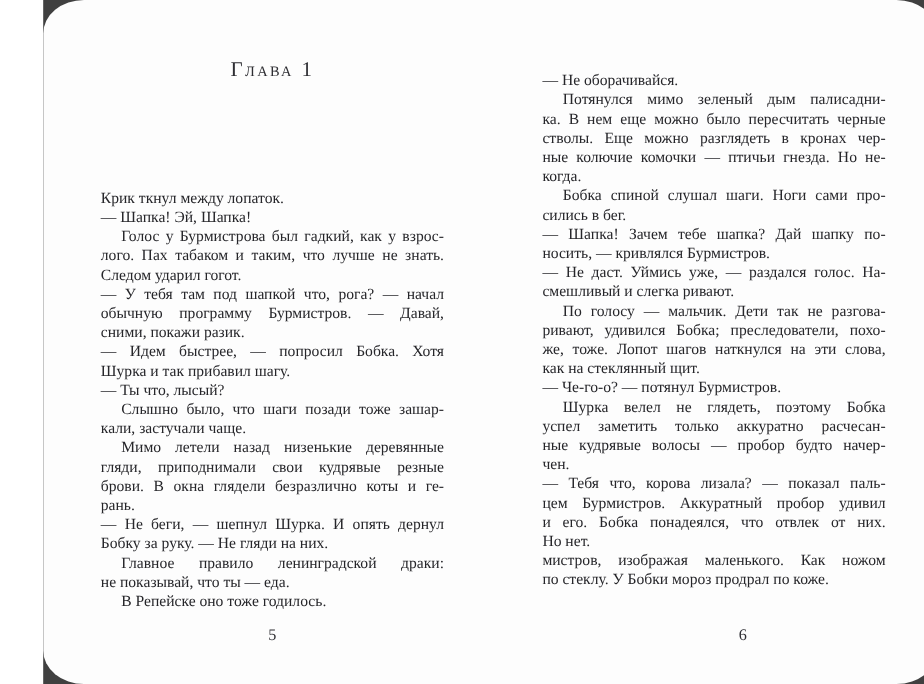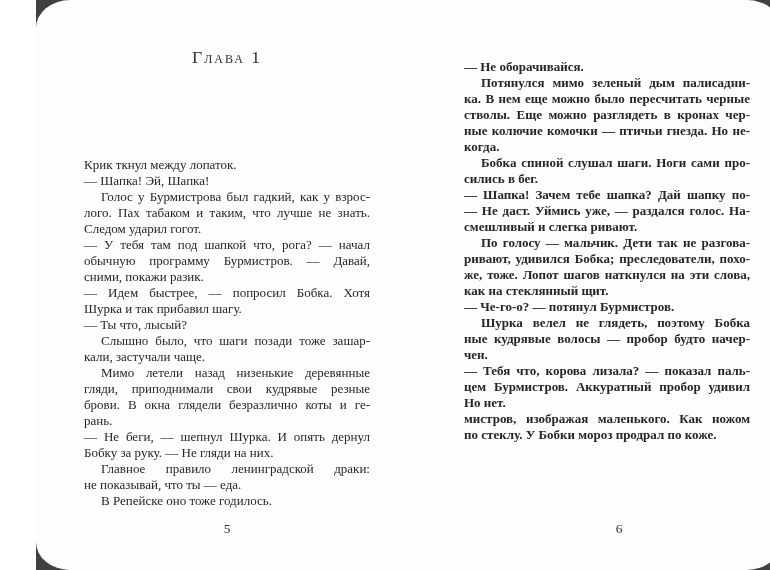--- a/index.html
+++ b/index.html
@@ -8,21 +8,21 @@
     background:#404040; 
     font-family:"Liberation Serif","DejaVu Serif",serif;
     margin-left:36px;
   }
   .sheet{
     position:absolute;inset:0;background:#fdfdfd;
     border-radius:34px / 28px;
   }
   .col{position:absolute;color:#26262a;}
   .left-col{left:48px;top:46px;width:286px;}
-  .right-col{left:428px;top:59px;width:286px;font-weight:bold;}
+  .right-col{left:416px;top:59px;width:286px;}
   .chapter-heading{
     text-align:center;font-variant:small-caps;font-size:17.5px;line-height:22px;
     letter-spacing:2px;color:#2e2e33;margin:0 0 89px 0;font-weight:normal;
   }
   .body-text{width:100%;}
   .line{
     font-size:13px;line-height:16px;
     text-align:justify;text-align-last:justify;
     white-space:normal;color:#26262a;
   }
@@ -73,32 +73,35 @@
       <div class="body-text">
           <div class="line end">— Не оборачивайся.</div>
           <div class="line ind">Потянулся мимо зеленый дым палисадни-</div>
           <div class="line">ка. В нем еще можно было пересчитать черные</div>
           <div class="line">стволы. Еще можно разглядеть в кронах чер-</div>
           <div class="line">ные колючие комочки — птичьи гнезда. Но не-</div>
           <div class="line end">когда.</div>
           <div class="line ind">Бобка спиной слушал шаги. Ноги сами про-</div>
           <div class="line end">сились в бег.</div>
           <div class="line">— Шапка! Зачем тебе шапка? Дай шапку по-</div>
+          <div class="line end">носить, — кривлялся Бурмистров.</div>
           <div class="line">— Не даст. Уймись уже, — раздался голос. На-</div>
           <div class="line end">смешливый и слегка ривают.</div>
           <div class="line ind">По голосу — мальчик. Дети так не разгова-</div>
           <div class="line">ривают, удивился Бобка; преследователи, похо-</div>
           <div class="line">же, тоже. Лопот шагов наткнулся на эти слова,</div>
           <div class="line end">как на стеклянный щит.</div>
           <div class="line end">— Че-го-о? — потянул Бурмистров.</div>
           <div class="line ind">Шурка велел не глядеть, поэтому Бобка</div>
+          <div class="line">успел заметить только аккуратно расчесан-</div>
           <div class="line">ные кудрявые волосы — пробор будто начер-</div>
           <div class="line end">чен.</div>
           <div class="line">— Тебя что, корова лизала? — показал паль-</div>
           <div class="line">цем Бурмистров. Аккуратный пробор удивил</div>
+          <div class="line">и его. Бобка понадеялся, что отвлек от них.</div>
           <div class="line end">Но нет.</div>
           <div class="line">мистров, изображая маленького. Как ножом</div>
           <div class="line end">по стеклу. У Бобки мороз продрал по коже.</div>
         </div>
     </div>
 
     <div class="page-number pn-left">5</div>
     <div class="page-number pn-right">6</div>
 
   </div>

